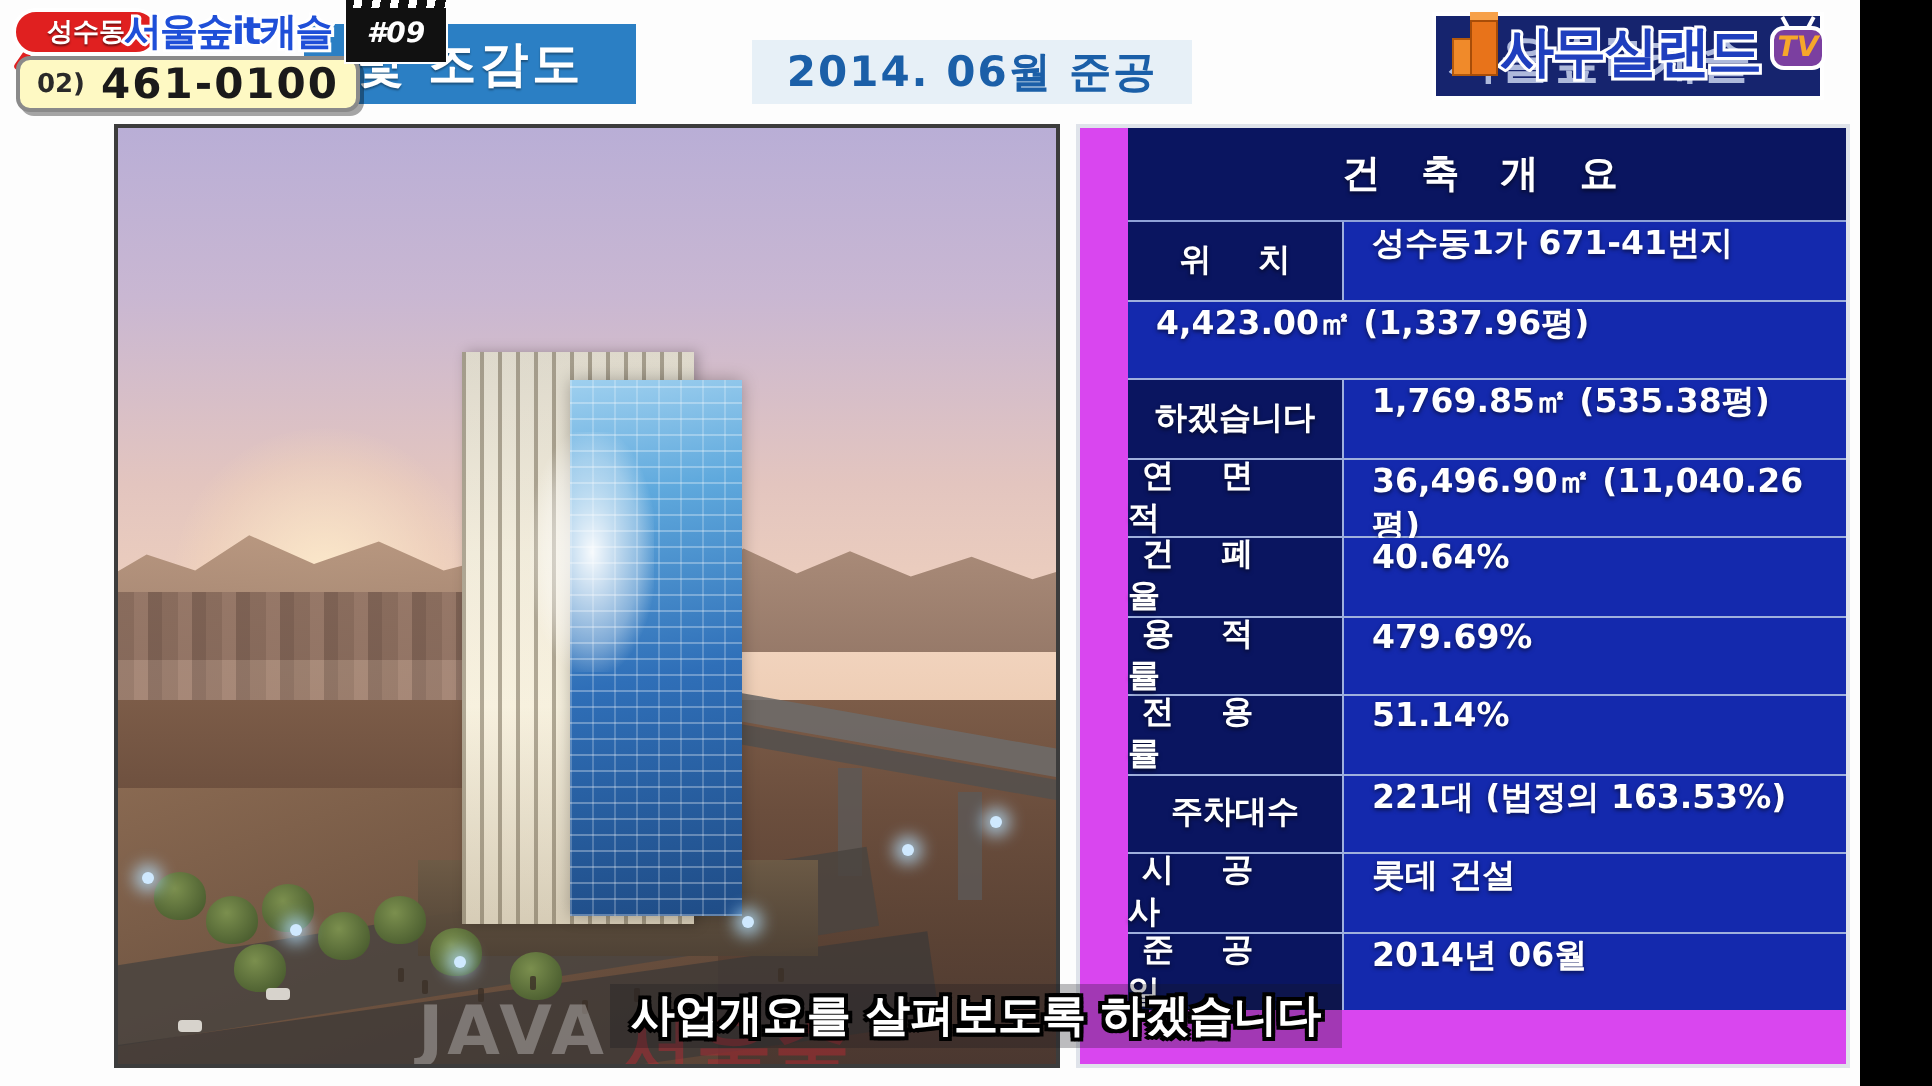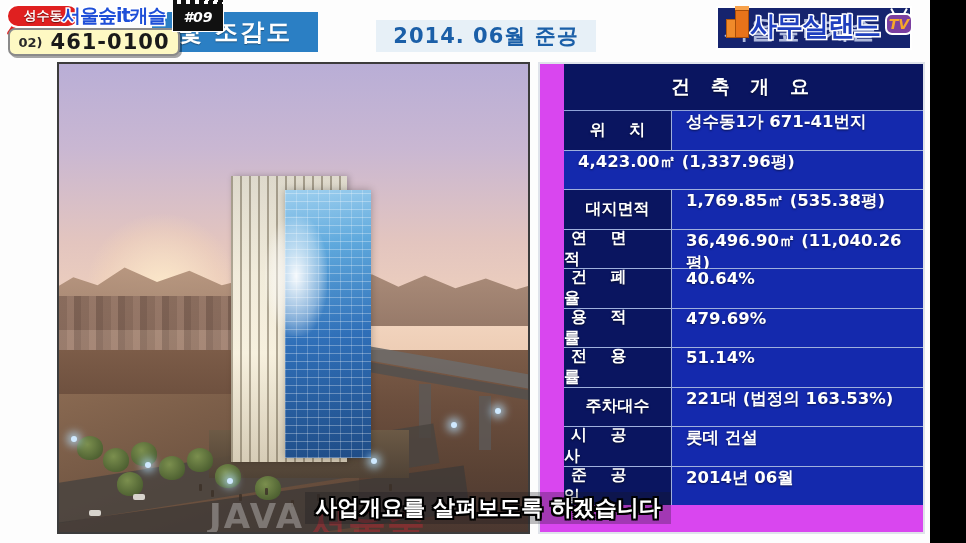--- a/index.html
+++ b/index.html
@@ -237,21 +237,21 @@
               <span>성수동1가 671-41번지</span>
             </div>
           </div>
           <div class="trow">
             <div class="tval">
               <span>4,423.00㎡ (1,337.96평)</span>
             </div>
           </div>
           <div class="trow">
             <div class="tlab">
-              <span>대지면적</span>
+              <span>하겠습니다</span>
             </div>
             <div class="tval">
               <span>1,769.85㎡ (535.38평)</span>
             </div>
           </div>
           <div class="trow">
             <div class="tlab sp">
               <span>연 면 적</span>
             </div>
             <div class="tval">

